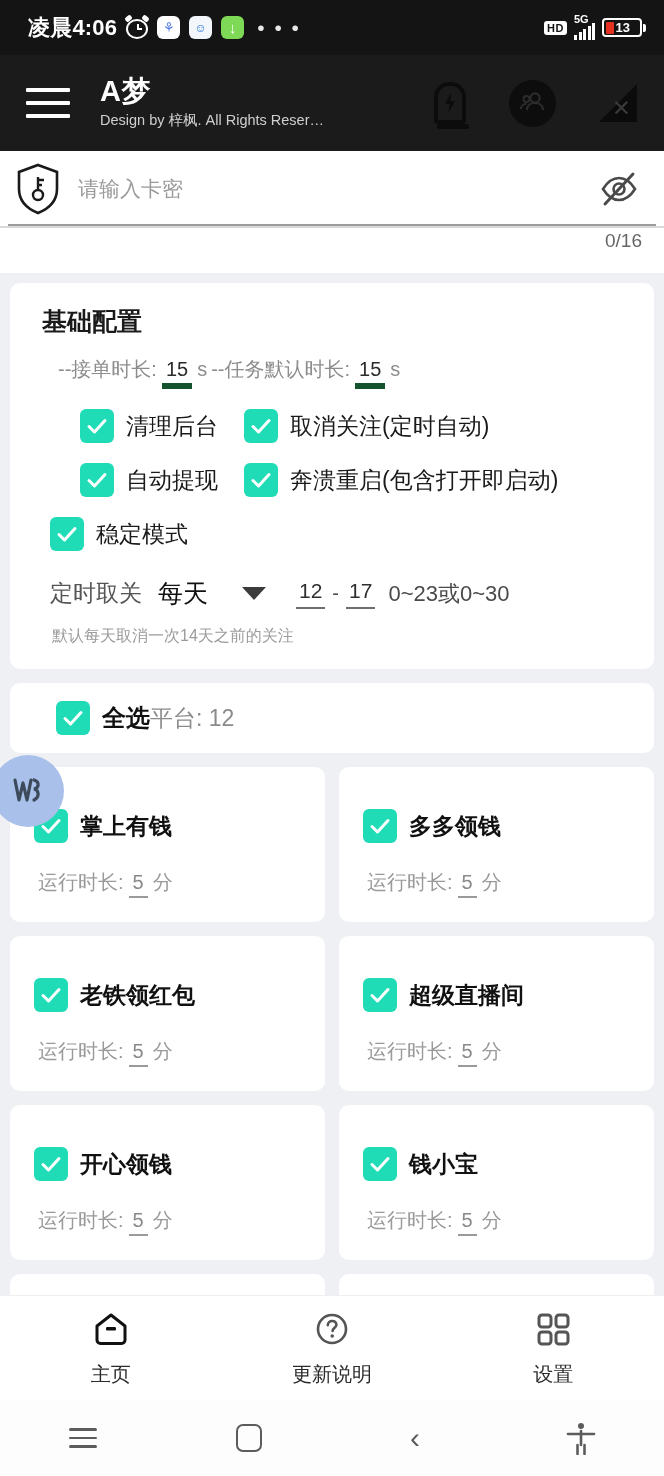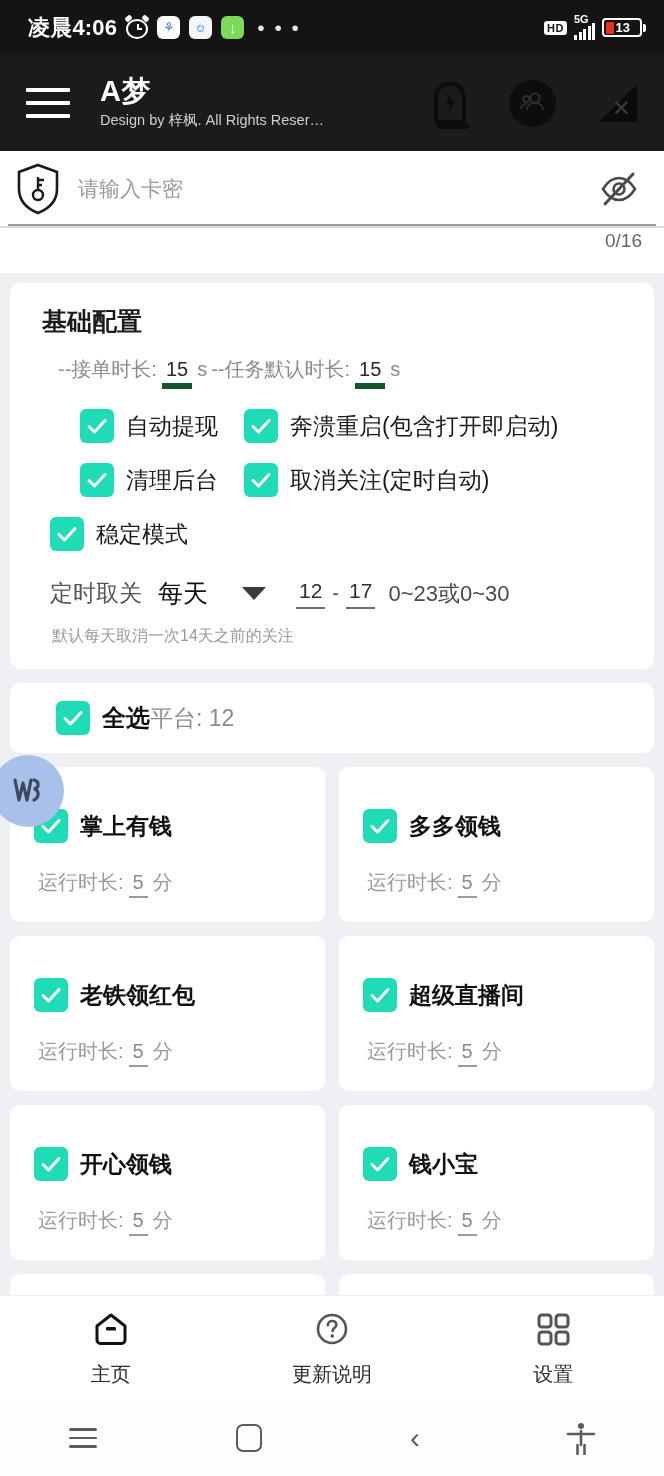--- a/index.html
+++ b/index.html
@@ -250,42 +250,42 @@
         <span class="num-in">15</span>
         <span>s</span>
       </div>
 
       <div class="cbrow indent">
         <span class="cb">
           <svg viewBox="0 0 24 24">
               <path d="M4 12.5 L9.5 18 L20 6.5" fill="none" stroke="#fff" stroke-width="3" stroke-linecap="round" stroke-linejoin="round"></path>
             </svg>
         </span>
+        <span class="cblabel">清理后台</span>
+        <span class="cb cbgap">
+          <svg viewBox="0 0 24 24">
+              <path d="M4 12.5 L9.5 18 L20 6.5" fill="none" stroke="#fff" stroke-width="3" stroke-linecap="round" stroke-linejoin="round"></path>
+            </svg>
+        </span>
+        <span class="cblabel">取消关注(定时自动)</span>
+      </div>
+
+      <div class="cbrow indent">
+        <span class="cb">
+          <svg viewBox="0 0 24 24">
+              <path d="M4 12.5 L9.5 18 L20 6.5" fill="none" stroke="#fff" stroke-width="3" stroke-linecap="round" stroke-linejoin="round"></path>
+            </svg>
+        </span>
         <span class="cblabel">自动提现</span>
         <span class="cb cbgap">
           <svg viewBox="0 0 24 24">
               <path d="M4 12.5 L9.5 18 L20 6.5" fill="none" stroke="#fff" stroke-width="3" stroke-linecap="round" stroke-linejoin="round"></path>
             </svg>
         </span>
         <span class="cblabel">奔溃重启(包含打开即启动)</span>
-      </div>
-
-      <div class="cbrow indent">
-        <span class="cb">
-          <svg viewBox="0 0 24 24">
-              <path d="M4 12.5 L9.5 18 L20 6.5" fill="none" stroke="#fff" stroke-width="3" stroke-linecap="round" stroke-linejoin="round"></path>
-            </svg>
-        </span>
-        <span class="cblabel">清理后台</span>
-        <span class="cb cbgap">
-          <svg viewBox="0 0 24 24">
-              <path d="M4 12.5 L9.5 18 L20 6.5" fill="none" stroke="#fff" stroke-width="3" stroke-linecap="round" stroke-linejoin="round"></path>
-            </svg>
-        </span>
-        <span class="cblabel">取消关注(定时自动)</span>
       </div>
 
       <div class="cbrow" style="margin-left:20px">
         <span class="cb">
           <svg viewBox="0 0 24 24">
               <path d="M4 12.5 L9.5 18 L20 6.5" fill="none" stroke="#fff" stroke-width="3" stroke-linecap="round" stroke-linejoin="round"></path>
             </svg>
         </span>
         <span class="cblabel">稳定模式</span>
       </div>

